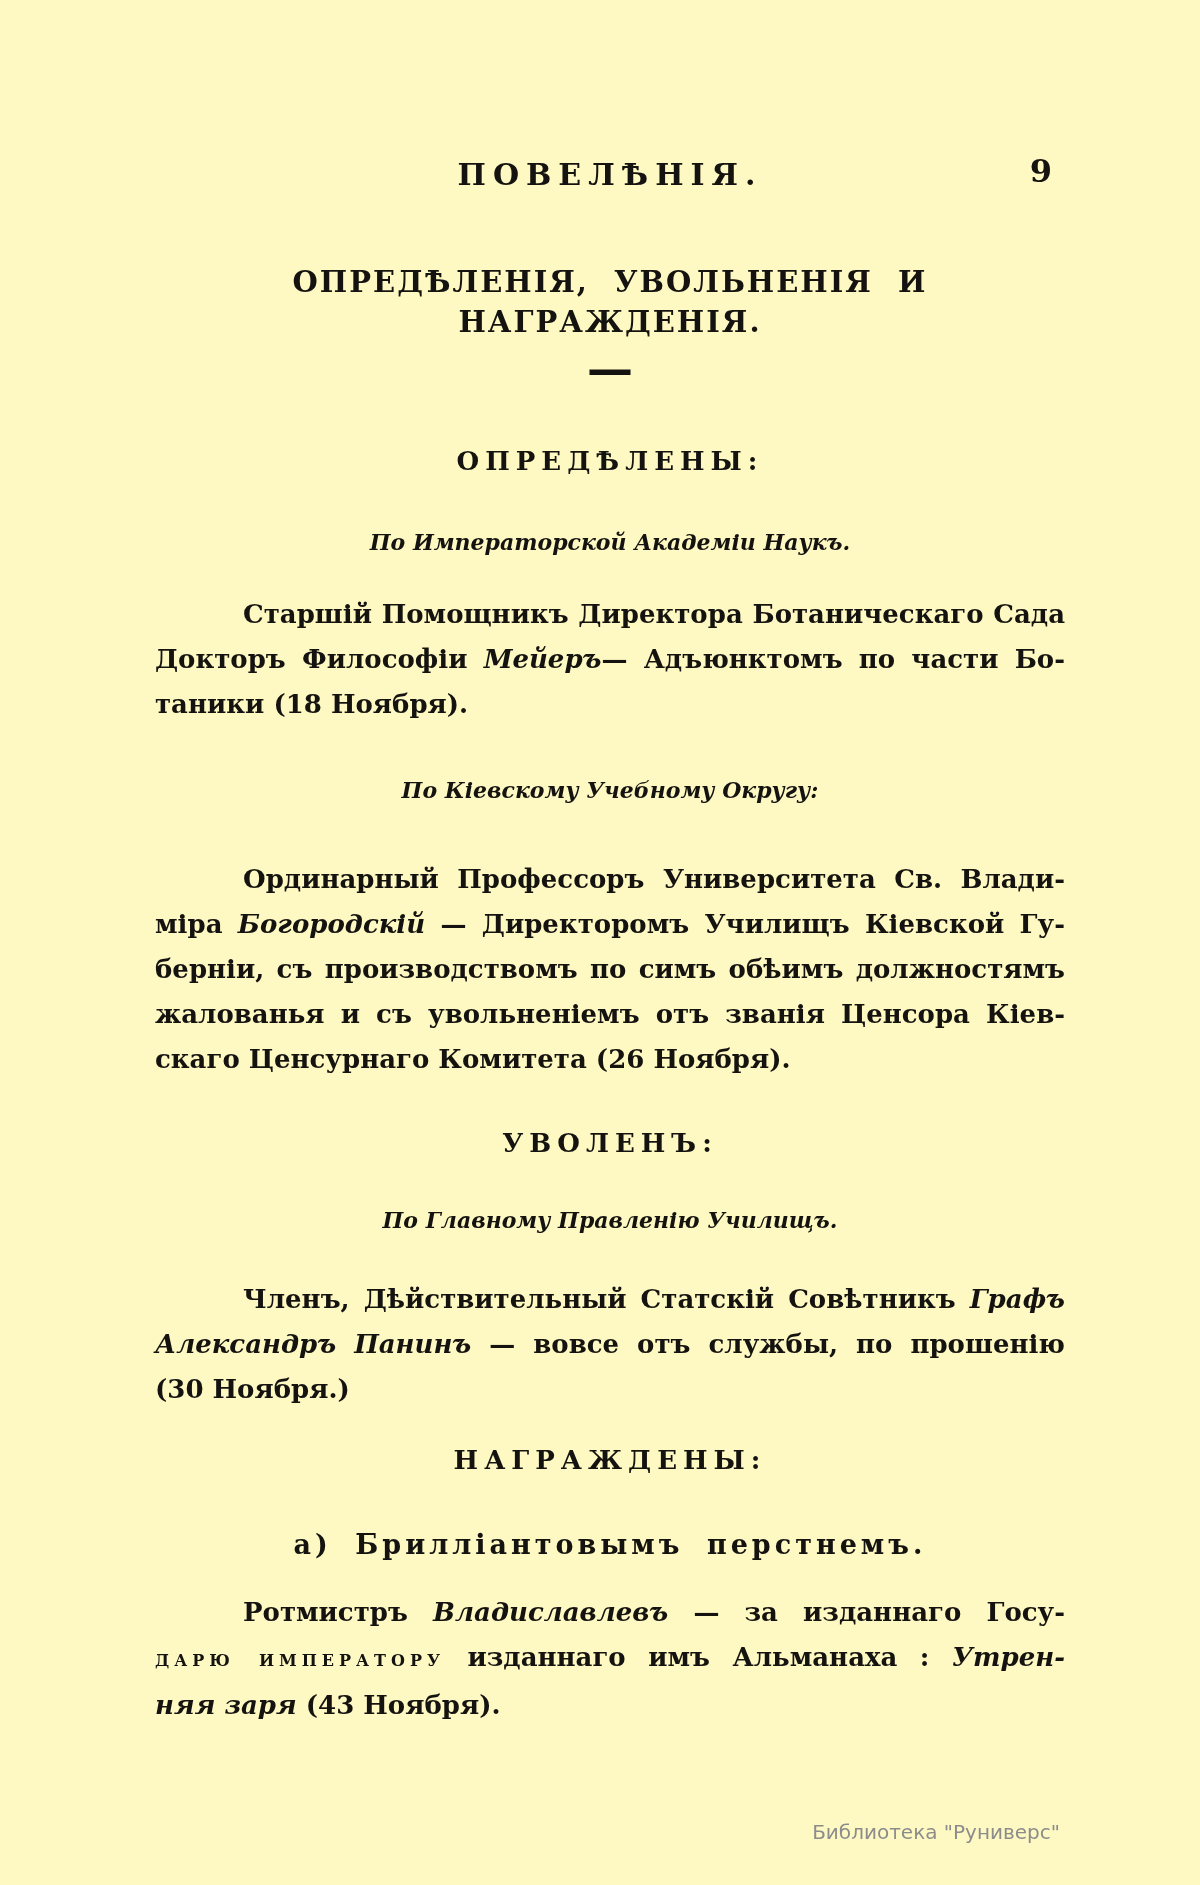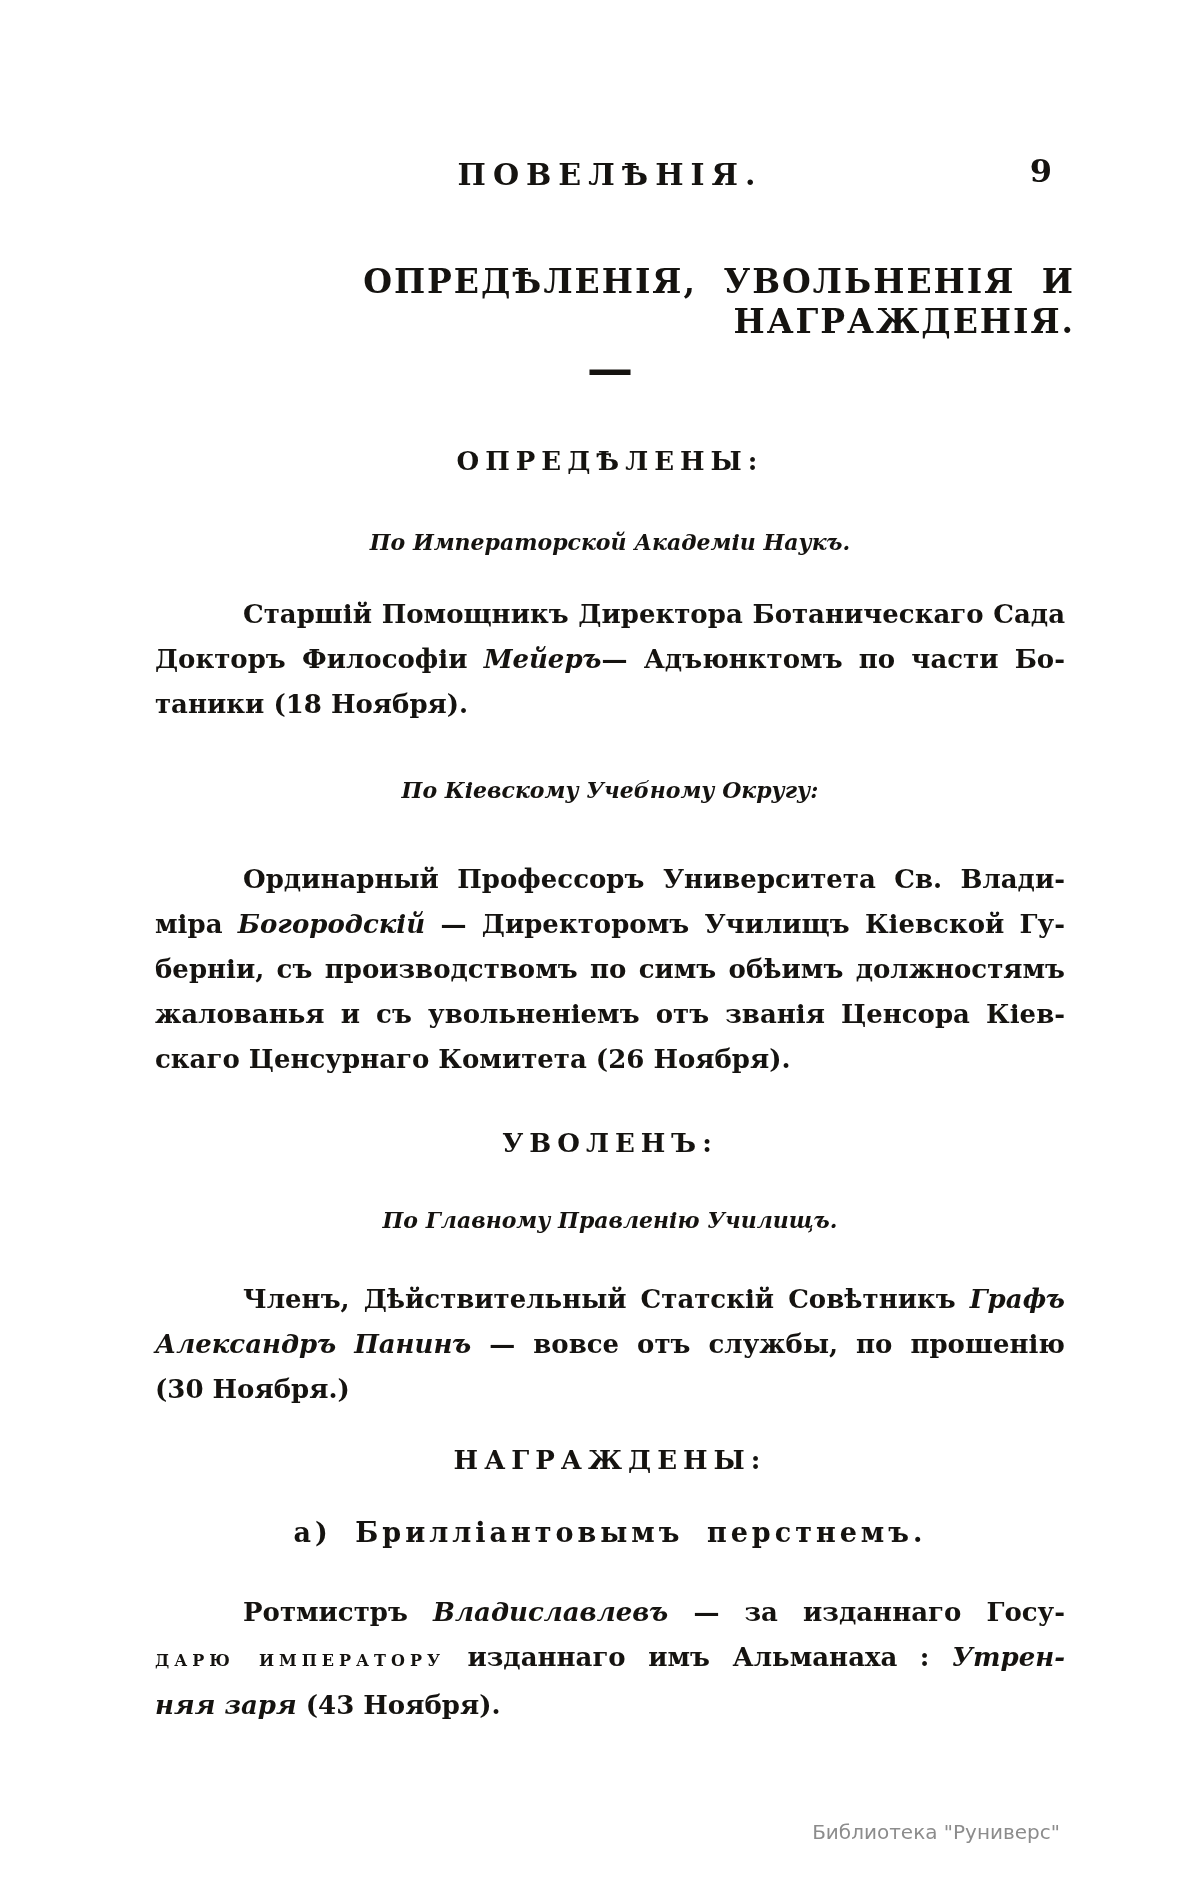--- a/index.html
+++ b/index.html
@@ -2,42 +2,42 @@
 <html><head>
 <meta charset="utf-8">
 <style>
   * { margin: 0; padding: 0; box-sizing: border-box; }
   html, body { background: #e8e8e4; }
   .page {
     position: relative;
     width: 1200px;
     height: 1885px;
     margin: 0 auto;
-    background: #ffffff;
+    background: #fef9c3;
     color: #151310;
     font-family: "DejaVu Serif", "Liberation Serif", serif;
     overflow: hidden;
   }
   .abs { position: absolute; }
 
   .page-title {
     top: 156px; left: 155px; width: 910px;
     text-align: center;
     font-size: 30px; font-weight: bold;
     letter-spacing: 7px; word-spacing: 4px;
     line-height: 38px;
   }
   .page-number {
     top: 152px; right: 148px;
     font-size: 32px; font-weight: bold;
   }
   .subtitle {
     top: 262px; left: 145px; width: 930px;
-    text-align: right;
-    font-size: 33px; font-weight: bold;
+    text-align: center;
+    font-size: 29px; font-weight: bold;
     letter-spacing: 2px; word-spacing: 13px;
     line-height: 40px;
   }
   .divider {
     top: 346px; left: 155px; width: 910px;
     text-align: center;
     font-size: 46px; font-weight: bold;
     line-height: 46px;
   }
   .sec-heading {
@@ -53,20 +53,21 @@
     font-style: italic; font-weight: bold;
     font-size: 22px;
     line-height: 40px;
   }
   .item-heading {
     left: 155px; width: 910px;
     text-align: center;
     font-size: 27px; font-weight: bold;
     letter-spacing: 4px; word-spacing: 10px;
     line-height: 38px;
+    margin-top: 12px;
   }
   .para {
     left: 155px; width: 910px;
     font-size: 26px; font-weight: bold;
     line-height: 45px;
   }
   .line { width: 100%; }
   .line.full { text-align: justify; text-align-last: justify; }
   .line.indent { text-indent: 88px; }
   .it { font-style: italic; margin-top: 38px; }

